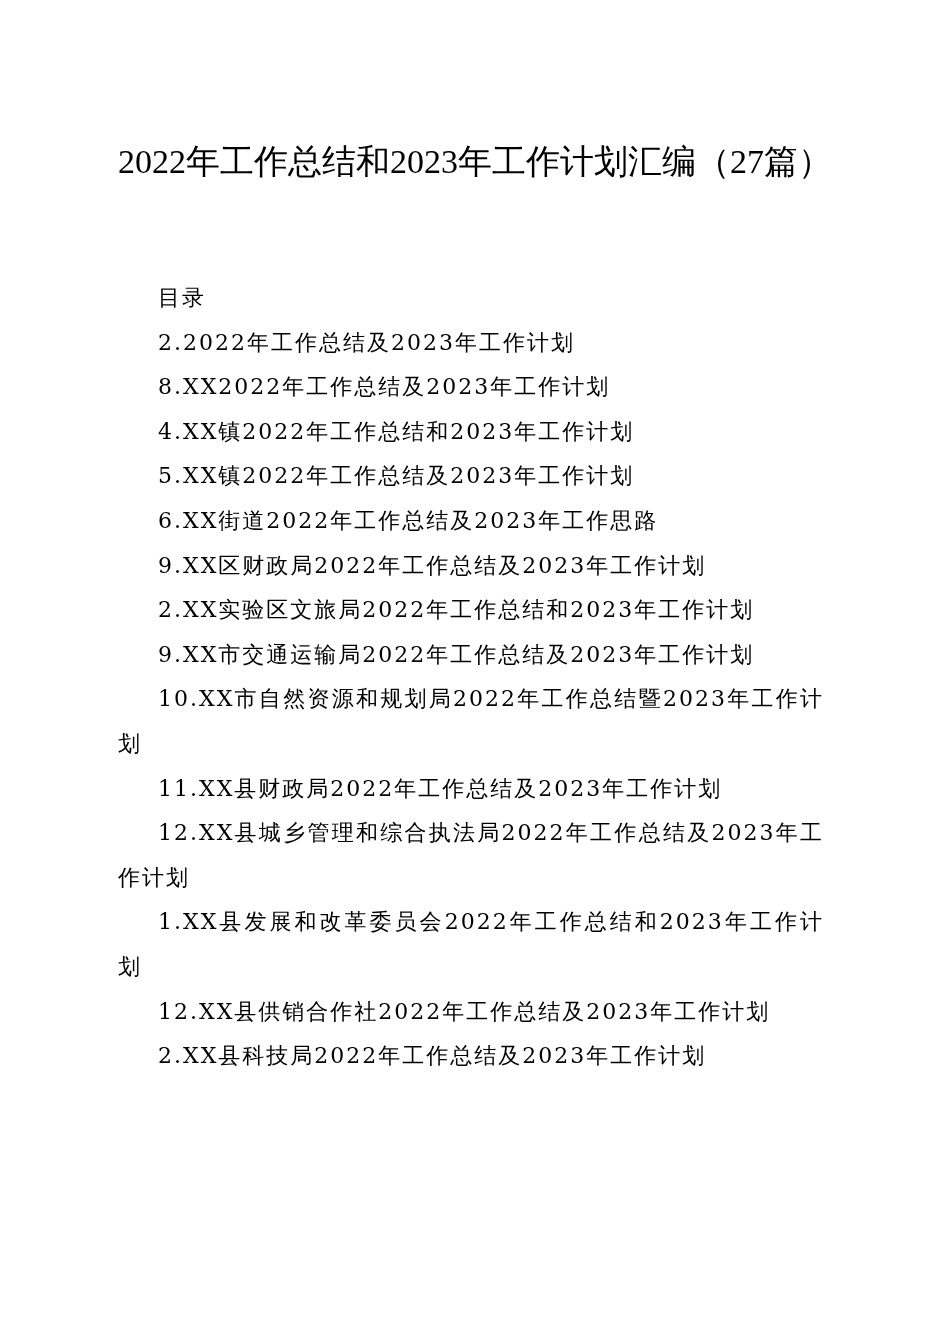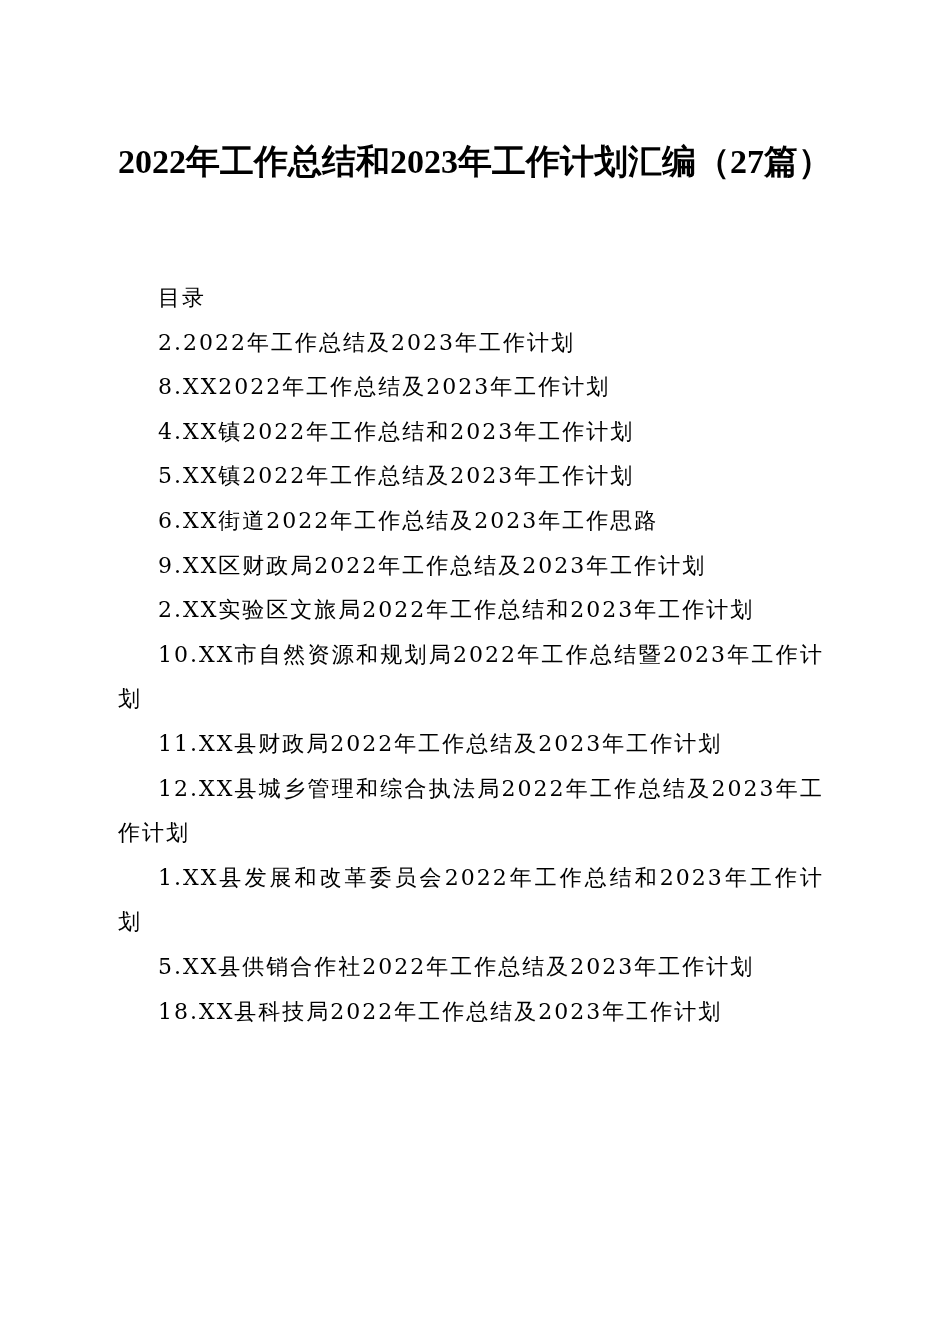--- a/index.html
+++ b/index.html
@@ -21,21 +21,21 @@
       height: 1344px;
       background: #ffffff;
     }
     .title {
       position: absolute;
       left: 118px;
       top: 140px;
       width: 714px;
       text-align: center;
       font-family: "Liberation Serif", "DejaVu Serif", serif;
-      font-weight: bold;
+      font-weight: normal;
       font-size: 34px;
       line-height: 44px;
       letter-spacing: 0px;
     }
     .body-text {
       position: absolute;
       left: 118px;
       top: 276px;
       width: 706px;
       font-family: "DejaVu Serif", "Liberation Serif", serif;
@@ -62,20 +62,21 @@
 
   <div class="body-text">
     <p class="para">目录</p>
     <p class="para">2.2022年工作总结及2023年工作计划</p>
     <p class="para">8.XX2022年工作总结及2023年工作计划</p>
     <p class="para">4.XX镇2022年工作总结和2023年工作计划</p>
     <p class="para">5.XX镇2022年工作总结及2023年工作计划</p>
     <p class="para">6.XX街道2022年工作总结及2023年工作思路</p>
     <p class="para">9.XX区财政局2022年工作总结及2023年工作计划</p>
     <p class="para">2.XX实验区文旅局2022年工作总结和2023年工作计划</p>
+    <p class="para">9.XX市交通运输局2022年工作总结及2023年工作计划</p>
     <p class="para wrap">10.XX市自然资源和规划局2022年工作总结暨2023年工作计划</p>
     <p class="para">11.XX县财政局2022年工作总结及2023年工作计划</p>
     <p class="para wrap">12.XX县城乡管理和综合执法局2022年工作总结及2023年工作计划</p>
     <p class="para wrap">1.XX县发展和改革委员会2022年工作总结和2023年工作计划</p>
-    <p class="para">5.XX县供销合作社2022年工作总结及2023年工作计划</p>
-    <p class="para">18.XX县科技局2022年工作总结及2023年工作计划</p>
+    <p class="para">12.XX县供销合作社2022年工作总结及2023年工作计划</p>
+    <p class="para">2.XX县科技局2022年工作总结及2023年工作计划</p>
   </div>
 </div>
 
 </body></html>

